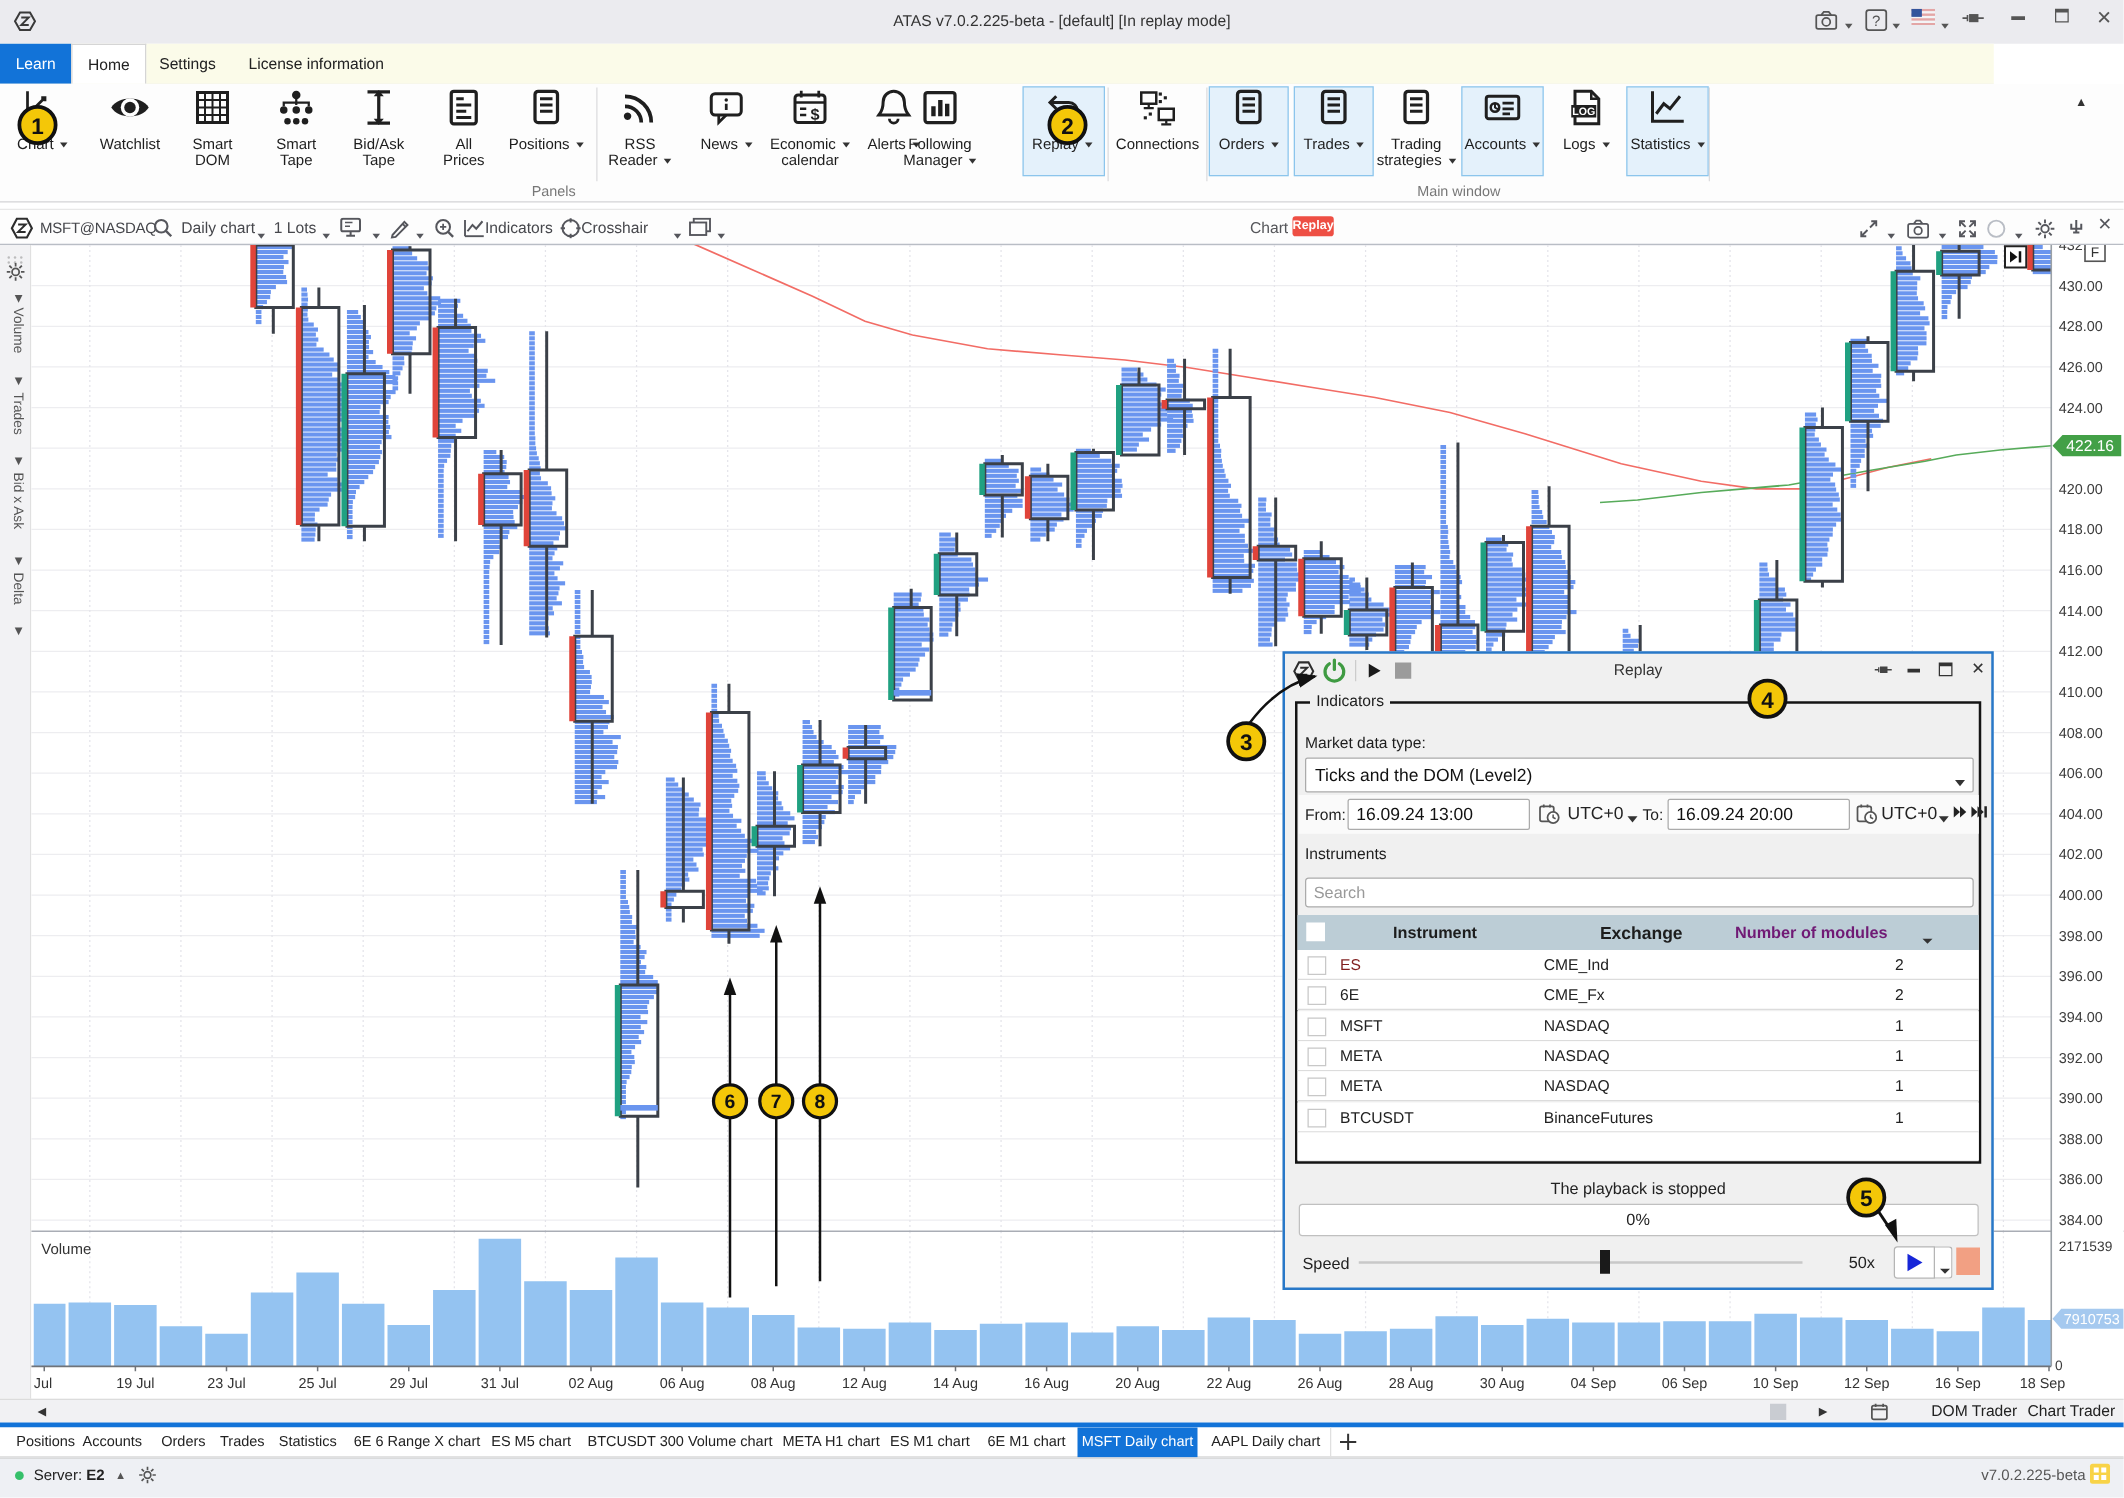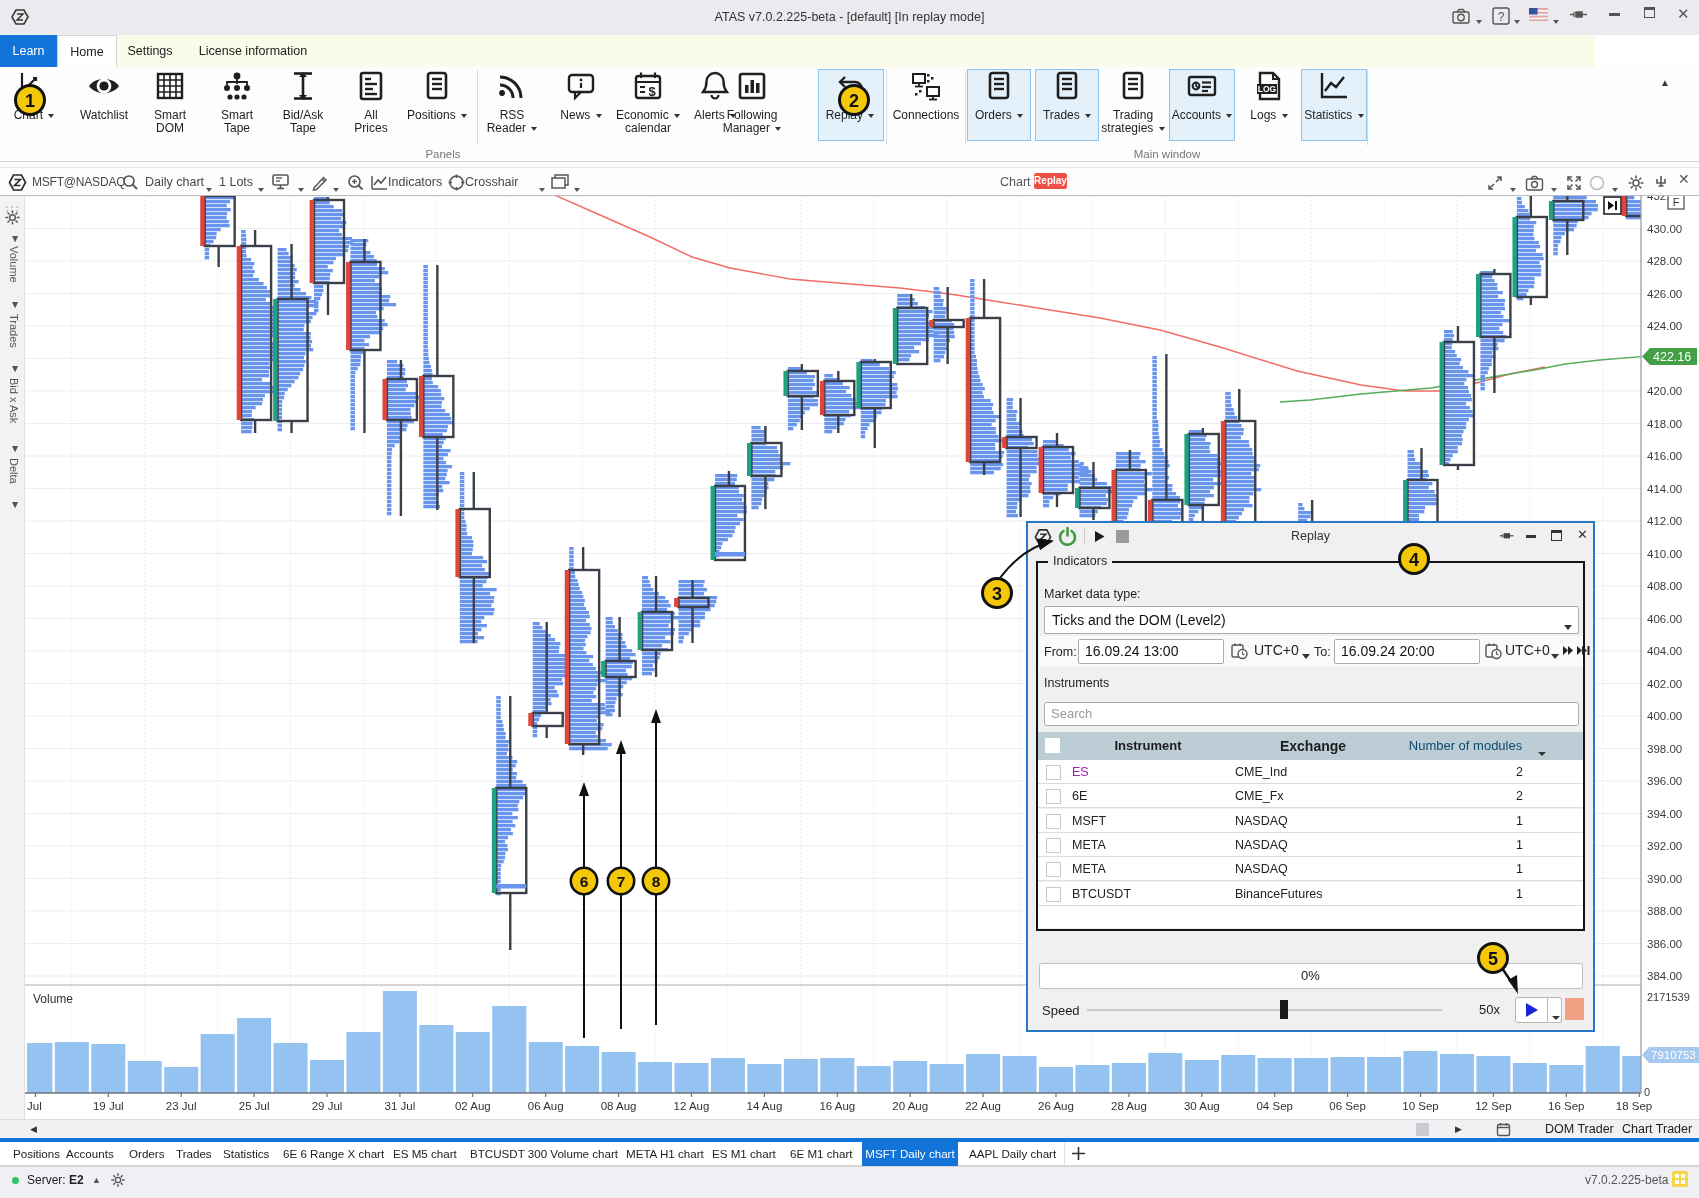--- a/index.html
+++ b/index.html
@@ -2010,25 +2010,25 @@
         <path d="M5 2 L10 6.5 L5 11 Z" fill="#222"></path>
         <rect x="10.5" y="2" width="2" height="9" fill="#222"></rect>
       </svg></div>
     <div class="abs lbl" style="left: 16px; top: 153px;">Instruments</div>
     <div class="abs inp" style="left: 16px; top: 179px; width: 535px; height: 24px; border-radius: 3px;"></div>
     <div class="abs" style="left: 23px; top: 183px; font-size: 13px; color: rgb(153, 153, 153);">Search</div>
     <div class="abs" style="left: 10px; top: 209px; width: 545px; height: 28px; background: rgb(188, 205, 214);"></div>
     <div class="abs" style="left: 17px; top: 215px; width: 15px; height: 15px; background: rgb(255, 255, 255);"></div>
     <div class="abs" style="left: 0px; top: 215px; width: 240px; text-align: center; font-size: 13px; font-weight: bold; color: rgb(29, 29, 29);">Instrument</div>
     <div class="abs" style="left: 230px; top: 215px; width: 110px; text-align: center; font-size: 14px; font-weight: bold; color: rgb(29, 29, 29);">Exchange</div>
-    <div class="abs" style="left: 360px; top: 215px; width: 155px; text-align: center; font-size: 13px; font-weight: normal; color: #0c4a6e;">Number of modules</div>
+    <div class="abs" style="left: 360px; top: 215px; width: 155px; font-size: 13px; font-weight: bold; color: #701a75;">Number of modules</div>
     <div class="abs" style="left: 508px; top: 221px;"><span class="caret" style="border-left-width:4px;border-right-width:4px;border-top-width:4.5px;"></span></div>
     <div class="abs" style="left: 10px; top: 237px; width: 545px; height: 24px; background: rgb(255, 255, 255); border-bottom: 1px solid rgb(220, 220, 220); box-sizing: border-box;"></div>
     <div class="abs" style="left: 18px; top: 242px; width: 13px; height: 13px; background: rgb(255, 255, 255); border: 1px solid rgb(200, 200, 200);"></div>
-    <div class="abs" style="left: 44px; top: 242px; font-size: 12.5px; color: #a21caf;">ES</div>
+    <div class="abs" style="left: 44px; top: 242px; font-size: 12.5px; color: #7f1d1d;">ES</div>
     <div class="abs" style="left: 207px; top: 242px; font-size: 12.5px; color: rgb(34, 34, 34);">CME_Ind</div>
     <div class="abs" style="left: 485px; top: 242px; width: 10px; text-align: right; font-size: 12.5px; color: rgb(34, 34, 34);">2</div>
     <div class="abs" style="left: 10px; top: 261.3px; width: 545px; height: 24px; background: rgb(255, 255, 255); border-bottom: 1px solid rgb(220, 220, 220); box-sizing: border-box;"></div>
     <div class="abs" style="left: 18px; top: 266.3px; width: 13px; height: 13px; background: rgb(255, 255, 255); border: 1px solid rgb(200, 200, 200);"></div>
     <div class="abs" style="left: 44px; top: 266.3px; font-size: 12.5px; color: rgb(34, 34, 34);">6E</div>
     <div class="abs" style="left: 207px; top: 266.3px; font-size: 12.5px; color: rgb(34, 34, 34);">CME_Fx</div>
     <div class="abs" style="left: 485px; top: 266.3px; width: 10px; text-align: right; font-size: 12.5px; color: rgb(34, 34, 34);">2</div>
     <div class="abs" style="left: 10px; top: 285.6px; width: 545px; height: 24px; background: rgb(255, 255, 255); border-bottom: 1px solid rgb(220, 220, 220); box-sizing: border-box;"></div>
     <div class="abs" style="left: 18px; top: 290.6px; width: 13px; height: 13px; background: rgb(255, 255, 255); border: 1px solid rgb(200, 200, 200);"></div>
     <div class="abs" style="left: 44px; top: 290.6px; font-size: 12.5px; color: rgb(34, 34, 34);">MSFT</div>
@@ -2043,20 +2043,21 @@
     <div class="abs" style="left: 18px; top: 339.2px; width: 13px; height: 13px; background: rgb(255, 255, 255); border: 1px solid rgb(200, 200, 200);"></div>
     <div class="abs" style="left: 44px; top: 339.2px; font-size: 12.5px; color: rgb(34, 34, 34);">META</div>
     <div class="abs" style="left: 207px; top: 339.2px; font-size: 12.5px; color: rgb(34, 34, 34);">NASDAQ</div>
     <div class="abs" style="left: 485px; top: 339.2px; width: 10px; text-align: right; font-size: 12.5px; color: rgb(34, 34, 34);">1</div>
     <div class="abs" style="left: 10px; top: 358.5px; width: 545px; height: 24px; background: rgb(255, 255, 255); border-bottom: 1px solid rgb(220, 220, 220); box-sizing: border-box;"></div>
     <div class="abs" style="left: 18px; top: 363.5px; width: 13px; height: 13px; background: rgb(255, 255, 255); border: 1px solid rgb(200, 200, 200);"></div>
     <div class="abs" style="left: 44px; top: 363.5px; font-size: 12.5px; color: rgb(34, 34, 34);">BTCUSDT</div>
     <div class="abs" style="left: 207px; top: 363.5px; font-size: 12.5px; color: rgb(34, 34, 34);">BinanceFutures</div>
     <div class="abs" style="left: 485px; top: 363.5px; width: 10px; text-align: right; font-size: 12.5px; color: rgb(34, 34, 34);">1</div>
     <div class="abs" style="left: 10px; top: 383px; width: 545px; height: 22px; background: rgb(255, 255, 255);"></div>
+    <div class="abs" style="left: 0px; top: 420px; width: 565px; text-align: center; font-size: 13px; color: rgb(34, 34, 34);">The playback is stopped</div>
     <div class="abs" style="left: 11px; top: 440px; width: 544px; height: 26px; background: rgb(255, 255, 255); border: 1px solid rgb(192, 192, 192); border-radius: 3px; box-sizing: border-box;"></div>
     <div class="abs" style="left: 0px; top: 445px; width: 565px; text-align: center; font-size: 13px; color: rgb(34, 34, 34);">0%</div>
     <div class="abs" style="left: 14px; top: 480px; font-size: 13px; color: rgb(34, 34, 34);">Speed</div>
     <div class="abs" style="left: 59px; top: 486px; width: 355px; height: 2px; background: rgb(200, 200, 200);"></div>
     <div class="abs" style="left: 252px; top: 477px; width: 8px; height: 19px; background: rgb(26, 26, 26);"></div>
     <div class="abs" style="left: 451px; top: 479px; font-size: 13px; color: rgb(34, 34, 34);">50x</div>
     <div class="abs" style="left: 487px; top: 474px; width: 33px; height: 26px; background: rgb(255, 255, 255); border: 1px solid rgb(181, 181, 181); border-radius: 3px 0px 0px 3px; box-sizing: border-box;"><svg width="31" height="24">
         <path d="M10 5 L22 12 L10 19 Z" fill="#1726d8"></path>
       </svg></div>
     <div class="abs" style="left: 520px; top: 474px; width: 14px; height: 26px; background: rgb(255, 255, 255); border-top: 1px solid rgb(181, 181, 181); border-right: 1px solid rgb(181, 181, 181); border-bottom: 1px solid rgb(181, 181, 181); border-image: initial; border-left: none; border-radius: 0px 3px 3px 0px; box-sizing: border-box;">

